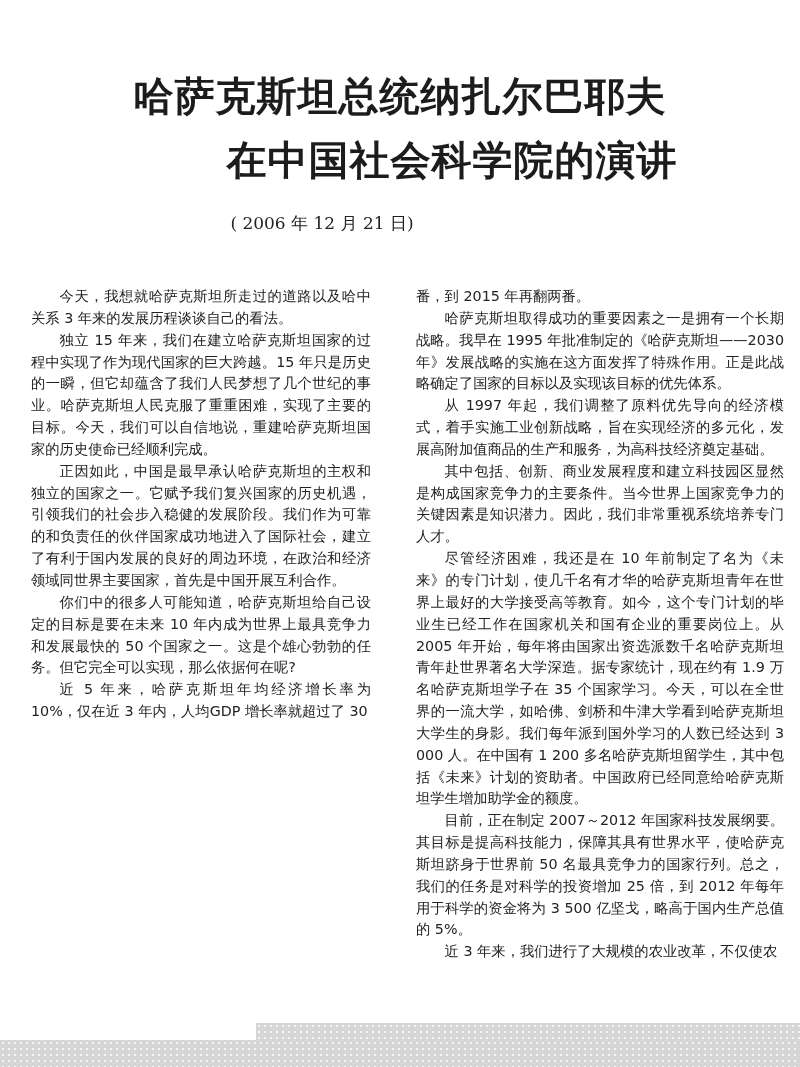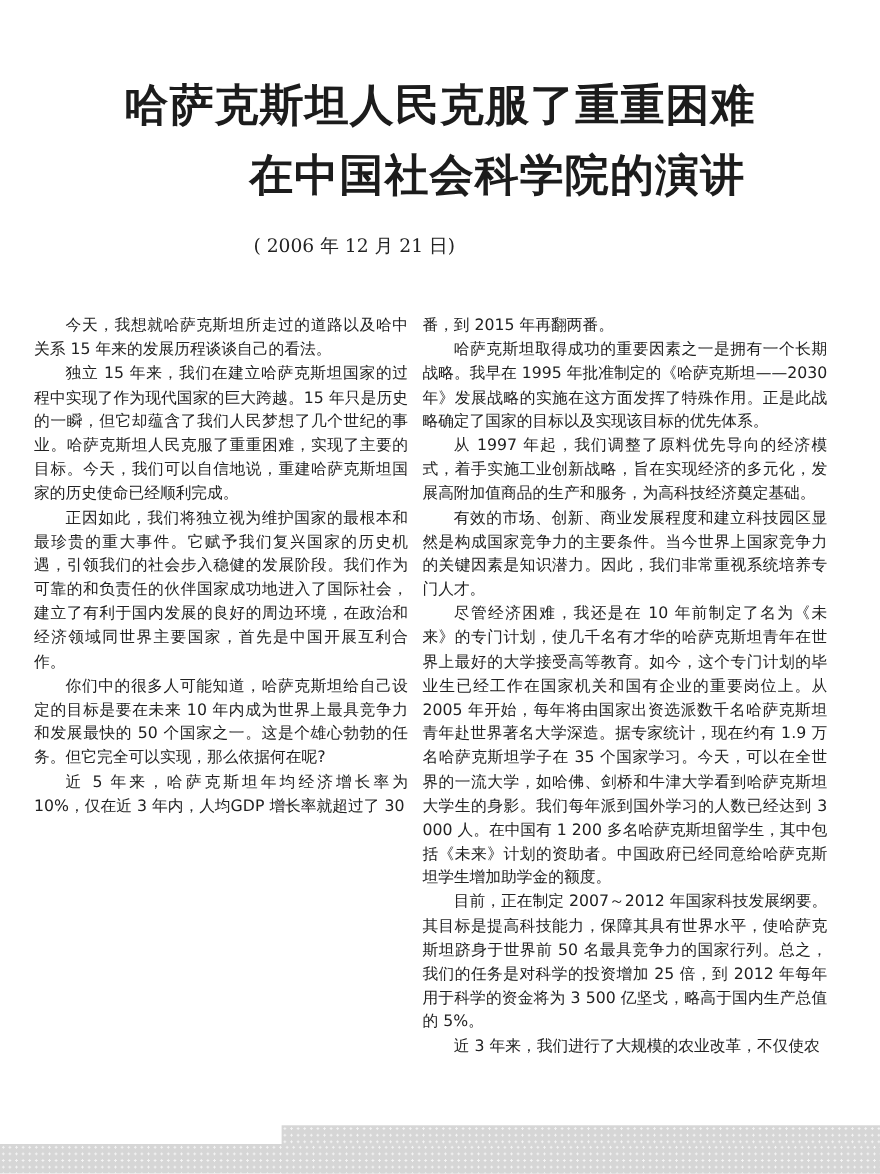--- a/index.html
+++ b/index.html
@@ -18,52 +18,52 @@
   .date {
     position: absolute; top: 212px; left: 0; width: 644px; text-align: center;
     font-family: "DejaVu Serif", serif; font-size: 17px; color: #222;
   }
   .col {
     position: absolute; top: 286px;
     font-family: "DejaVu Sans", sans-serif; font-size: 14.3px;
     line-height: 21.85px; color: #222; text-align: justify;
   }
   .col.left { left: 31px; width: 340px; }
-  .col.right { left: 384px; width: 368px; }
+  .col.right { left: 416px; width: 368px; }
   .col p { margin: 0; text-indent: 2em; }
   .col p.cont { text-indent: 0; }
   .overlay {
     position: absolute; background-color: #d6d6d6;
     background-image: radial-gradient(#f4f4f4 0.9px, transparent 1.1px);
     background-size: 6px 6px;
   }
   .overlay.a { left: 256px; top: 1023px; width: 544px; height: 44px; }
   .overlay.b { left: 0; top: 1040px; width: 800px; height: 27px; }
 </style>
 </head>
 <body>
 
 <div>
-  <h1 class="title l1" style="margin:0;">哈萨克斯坦人民克服了重重困难</h1>
+  <h1 class="title l1" style="margin:0;">哈萨克斯坦总统纳扎尔巴耶夫</h1>
   <h1 class="title l2" style="margin:12px;padding-left:40px;">在中国社会科学院的演讲</h1>
   <div class="date">( 2006 年 12 月 21 日)</div>
 
   <div class="col left">
-    <p>今天，我想就哈萨克斯坦所走过的道路以及哈中关系 15 年来的发展历程谈谈自己的看法。</p>
+    <p>今天，我想就哈萨克斯坦所走过的道路以及哈中关系 3 年来的发展历程谈谈自己的看法。</p>
     <p>独立 15 年来，我们在建立哈萨克斯坦国家的过程中实现了作为现代国家的巨大跨越。15 年只是历史的一瞬，但它却蕴含了我们人民梦想了几个世纪的事业。哈萨克斯坦人民克服了重重困难，实现了主要的目标。今天，我们可以自信地说，重建哈萨克斯坦国家的历史使命已经顺利完成。</p>
-    <p>正因如此，我们将独立视为维护国家的最根本和最珍贵的重大事件。它赋予我们复兴国家的历史机遇，引领我们的社会步入稳健的发展阶段。我们作为可靠的和负责任的伙伴国家成功地进入了国际社会，建立了有利于国内发展的良好的周边环境，在政治和经济领域同世界主要国家，首先是中国开展互利合作。</p>
+    <p>正因如此，中国是最早承认哈萨克斯坦的主权和独立的国家之一。它赋予我们复兴国家的历史机遇，引领我们的社会步入稳健的发展阶段。我们作为可靠的和负责任的伙伴国家成功地进入了国际社会，建立了有利于国内发展的良好的周边环境，在政治和经济领域同世界主要国家，首先是中国开展互利合作。</p>
     <p>你们中的很多人可能知道，哈萨克斯坦给自己设定的目标是要在未来 10 年内成为世界上最具竞争力和发展最快的 50 个国家之一。这是个雄心勃勃的任务。但它完全可以实现，那么依据何在呢?</p>
     <p>近 5 年来，哈萨克斯坦年均经济增长率为 10%，仅在近 3 年内，人均GDP 增长率就超过了 30</p>
   </div>
 
   <div class="col right">
     <p class="cont">番，到 2015 年再翻两番。</p>
     <p>哈萨克斯坦取得成功的重要因素之一是拥有一个长期战略。我早在 1995 年批准制定的《哈萨克斯坦——2030 年》发展战略的实施在这方面发挥了特殊作用。正是此战略确定了国家的目标以及实现该目标的优先体系。</p>
     <p>从 1997 年起，我们调整了原料优先导向的经济模式，着手实施工业创新战略，旨在实现经济的多元化，发展高附加值商品的生产和服务，为高科技经济奠定基础。</p>
-    <p>有效的市场、创新、商业发展程度和建立科技园区显然是构成国家竞争力的主要条件。当今世界上国家竞争力的关键因素是知识潜力。因此，我们非常重视系统培养专门人才。</p>
+    <p>其中包括、创新、商业发展程度和建立科技园区显然是构成国家竞争力的主要条件。当今世界上国家竞争力的关键因素是知识潜力。因此，我们非常重视系统培养专门人才。</p>
     <p>尽管经济困难，我还是在 10 年前制定了名为《未来》的专门计划，使几千名有才华的哈萨克斯坦青年在世界上最好的大学接受高等教育。如今，这个专门计划的毕业生已经工作在国家机关和国有企业的重要岗位上。从 2005 年开始，每年将由国家出资选派数千名哈萨克斯坦青年赴世界著名大学深造。据专家统计，现在约有 1.9 万名哈萨克斯坦学子在 35 个国家学习。今天，可以在全世界的一流大学，如哈佛、剑桥和牛津大学看到哈萨克斯坦大学生的身影。我们每年派到国外学习的人数已经达到 3 000 人。在中国有 1 200 多名哈萨克斯坦留学生，其中包括《未来》计划的资助者。中国政府已经同意给哈萨克斯坦学生增加助学金的额度。</p>
     <p>目前，正在制定 2007～2012 年国家科技发展纲要。其目标是提高科技能力，保障其具有世界水平，使哈萨克斯坦跻身于世界前 50 名最具竞争力的国家行列。总之，我们的任务是对科学的投资增加 25 倍，到 2012 年每年用于科学的资金将为 3 500 亿坚戈，略高于国内生产总值的 5%。</p>
     <p>近 3 年来，我们进行了大规模的农业改革，不仅使农</p>
   </div>
 
   <div class="overlay a"></div>
   <div class="overlay b"></div>
 </div>
 
 </body></html>

